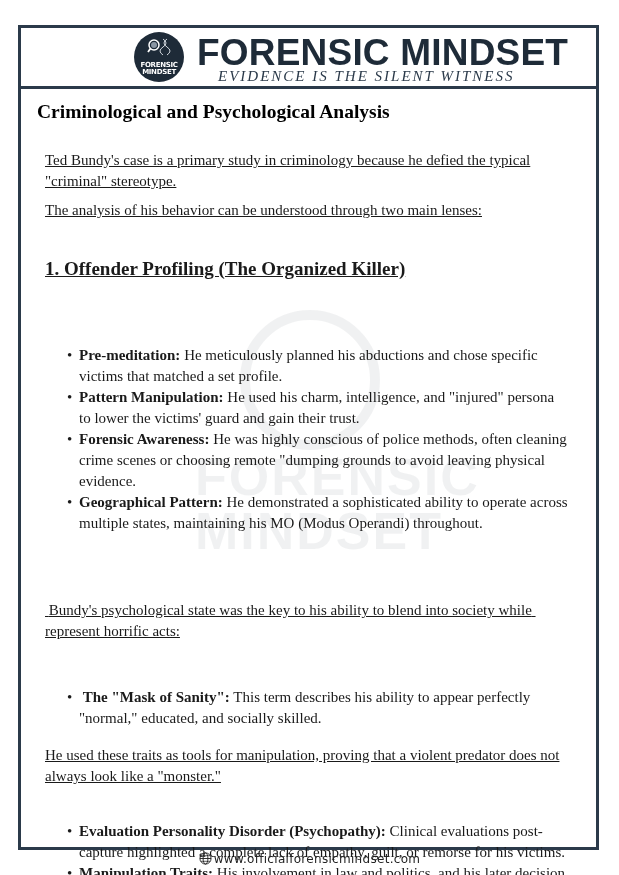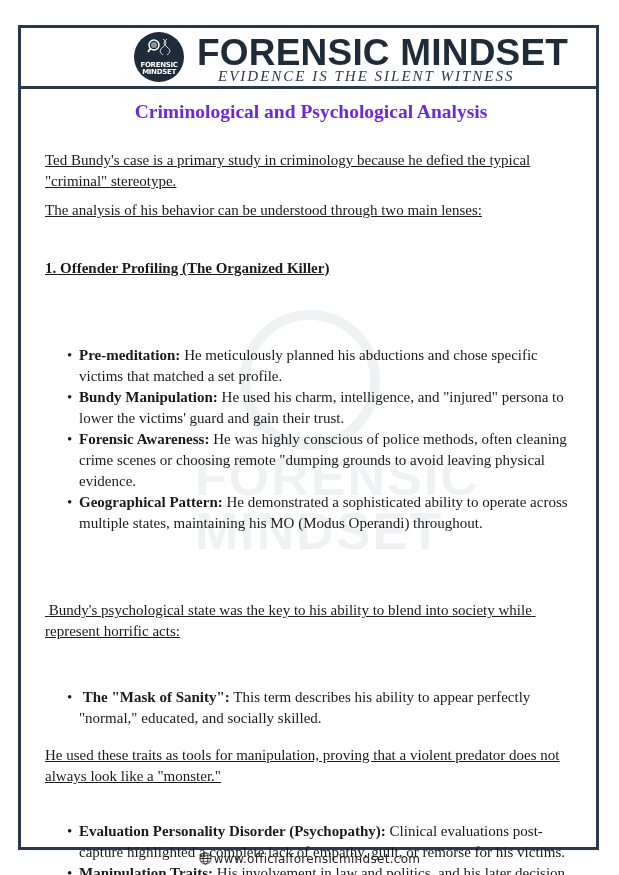--- a/index.html
+++ b/index.html
@@ -5,23 +5,23 @@
   html, body { margin:0; padding:0; background:#ffffff; }
   body { width:619px; height:875px; position:relative; overflow:hidden; font-family:"Liberation Serif", serif; color:#1a1a1a; }
   .frame { position:absolute; left:18px; top:25px; width:575px; height:819px; border:3px solid #2b3a4a; box-sizing:content-box; }
   .header { position:absolute; left:0; top:0; width:575px; height:58px; border-bottom:3px solid #2b3a4a; }
   .logo { position:absolute; left:113px; top:4px; width:50px; height:50px; border-radius:50%; background:#1e2b38; color:#fff; display:flex; flex-direction:column; align-items:center; justify-content:flex-end; padding-bottom:6px; box-sizing:border-box; }
   .logo svg { position:absolute; top:6px; left:13px; }
   .logo .lt { font-family:"DejaVu Sans", sans-serif; font-size:7px; font-weight:bold; line-height:7px; letter-spacing:-0.3px; }
   .brand { position:absolute; left:176px; top:4px; font-family:"Liberation Sans", sans-serif; font-weight:bold; font-size:37px; color:#1e2b38; letter-spacing:0.2px; }
   .tagline { position:absolute; left:197px; top:40px; font-family:Liberation Serif, serif; font-style:italic; font-size:15px; color:#2b3a4a; letter-spacing:2px; }
   .content { position:absolute; left:16px; top:72px; width:548px; font-size:15px; line-height:21px; }
-  .title { font-family:"Liberation Serif", serif; font-weight:bold; font-size:19.5px; color:#6d28d9; margin:0 0 26px 0; line-height:24px;text-align:center; }
+  .title { font-family:"Liberation Serif", serif; font-weight:bold; font-size:19.5px; color:#000000; margin:0 0 26px 0; line-height:24px; }
   p { margin:8px;text-decoration:underline; }
-  .h2 { font-weight:bold; font-size:15px; }
+  .h2 { font-weight:bold; font-size:19px; }
   ul { margin:16px; padding-left:26px; list-style:none; }
   li { position:relative; padding-left:0; }
   li::before { content:"•"; position:absolute; left:-12px; top:0; }
   b { font-weight:bold; }
   .gap { height:21px; }
   .gap-s { height:10px; }
   .watermark { position:absolute; left:195px; top:310px; width:230px; height:260px; opacity:0.06; pointer-events:none; font-family:"Liberation Sans", sans-serif; font-weight:bold; color:#1e2b38; text-align:center; }
   .watermark .c { width:120px; height:120px; border:10px solid #1e2b38; border-radius:50%; margin:0 auto; }
   .watermark .w1, .watermark .w2 { font-size:52px; line-height:54px; letter-spacing:2px; }
   .footer { position:absolute; top:852px; left:0; width:619px; text-align:center; font-family:"DejaVu Sans", sans-serif; font-size:12px; color:#222; letter-spacing:0.3px; }
@@ -56,21 +56,21 @@
   <div class="content">
     <h1 class="title">Criminological and Psychological Analysis</h1>
     <p>Ted Bundy's case is a primary study in criminology because he defied the typical "criminal" stereotype.</p>
     <p>The analysis of his behavior can be understood through two main lenses:</p>
     <div class="gap"></div>
     <p class="h2">1. Offender Profiling (The Organized Killer)</p>
     <div class="gap"></div>
     <div class="gap"></div>
     <ul>
       <li><b>Pre-meditation:</b><span> He meticulously planned his abductions and chose specific victims that matched a set profile.</span></li>
-      <li><b>Bundy Manipulation:</b><span> He used his charm, intelligence, and "injured" persona to lower the victims' guard and gain their trust.</span></li>
+      <li><b>Pattern Manipulation:</b><span> He used his charm, intelligence, and "injured" persona to lower the victims' guard and gain their trust.</span></li>
       <li><b>Forensic Awareness:</b><span> He was highly conscious of police methods, often cleaning crime scenes or choosing remote "dumping grounds to avoid leaving physical evidence.</span></li>
       <li><b>Geographical Pattern:</b><span> He demonstrated a sophisticated ability to operate across multiple states, maintaining his MO (Modus Operandi) throughout.</span></li>
     </ul>
     <div class="gap"></div>
     <div class="gap"></div>
     <p style="white-space:pre-wrap"> Bundy's psychological state was the key to his ability to blend into society while represent horrific acts:</p>
     <div class="gap"></div>
     <ul>
       <li><b style="white-space:pre-wrap"> The "Mask of Sanity":</b><span> This term describes his ability to appear perfectly "normal," educated, and socially skilled.</span></li>
     </ul>

